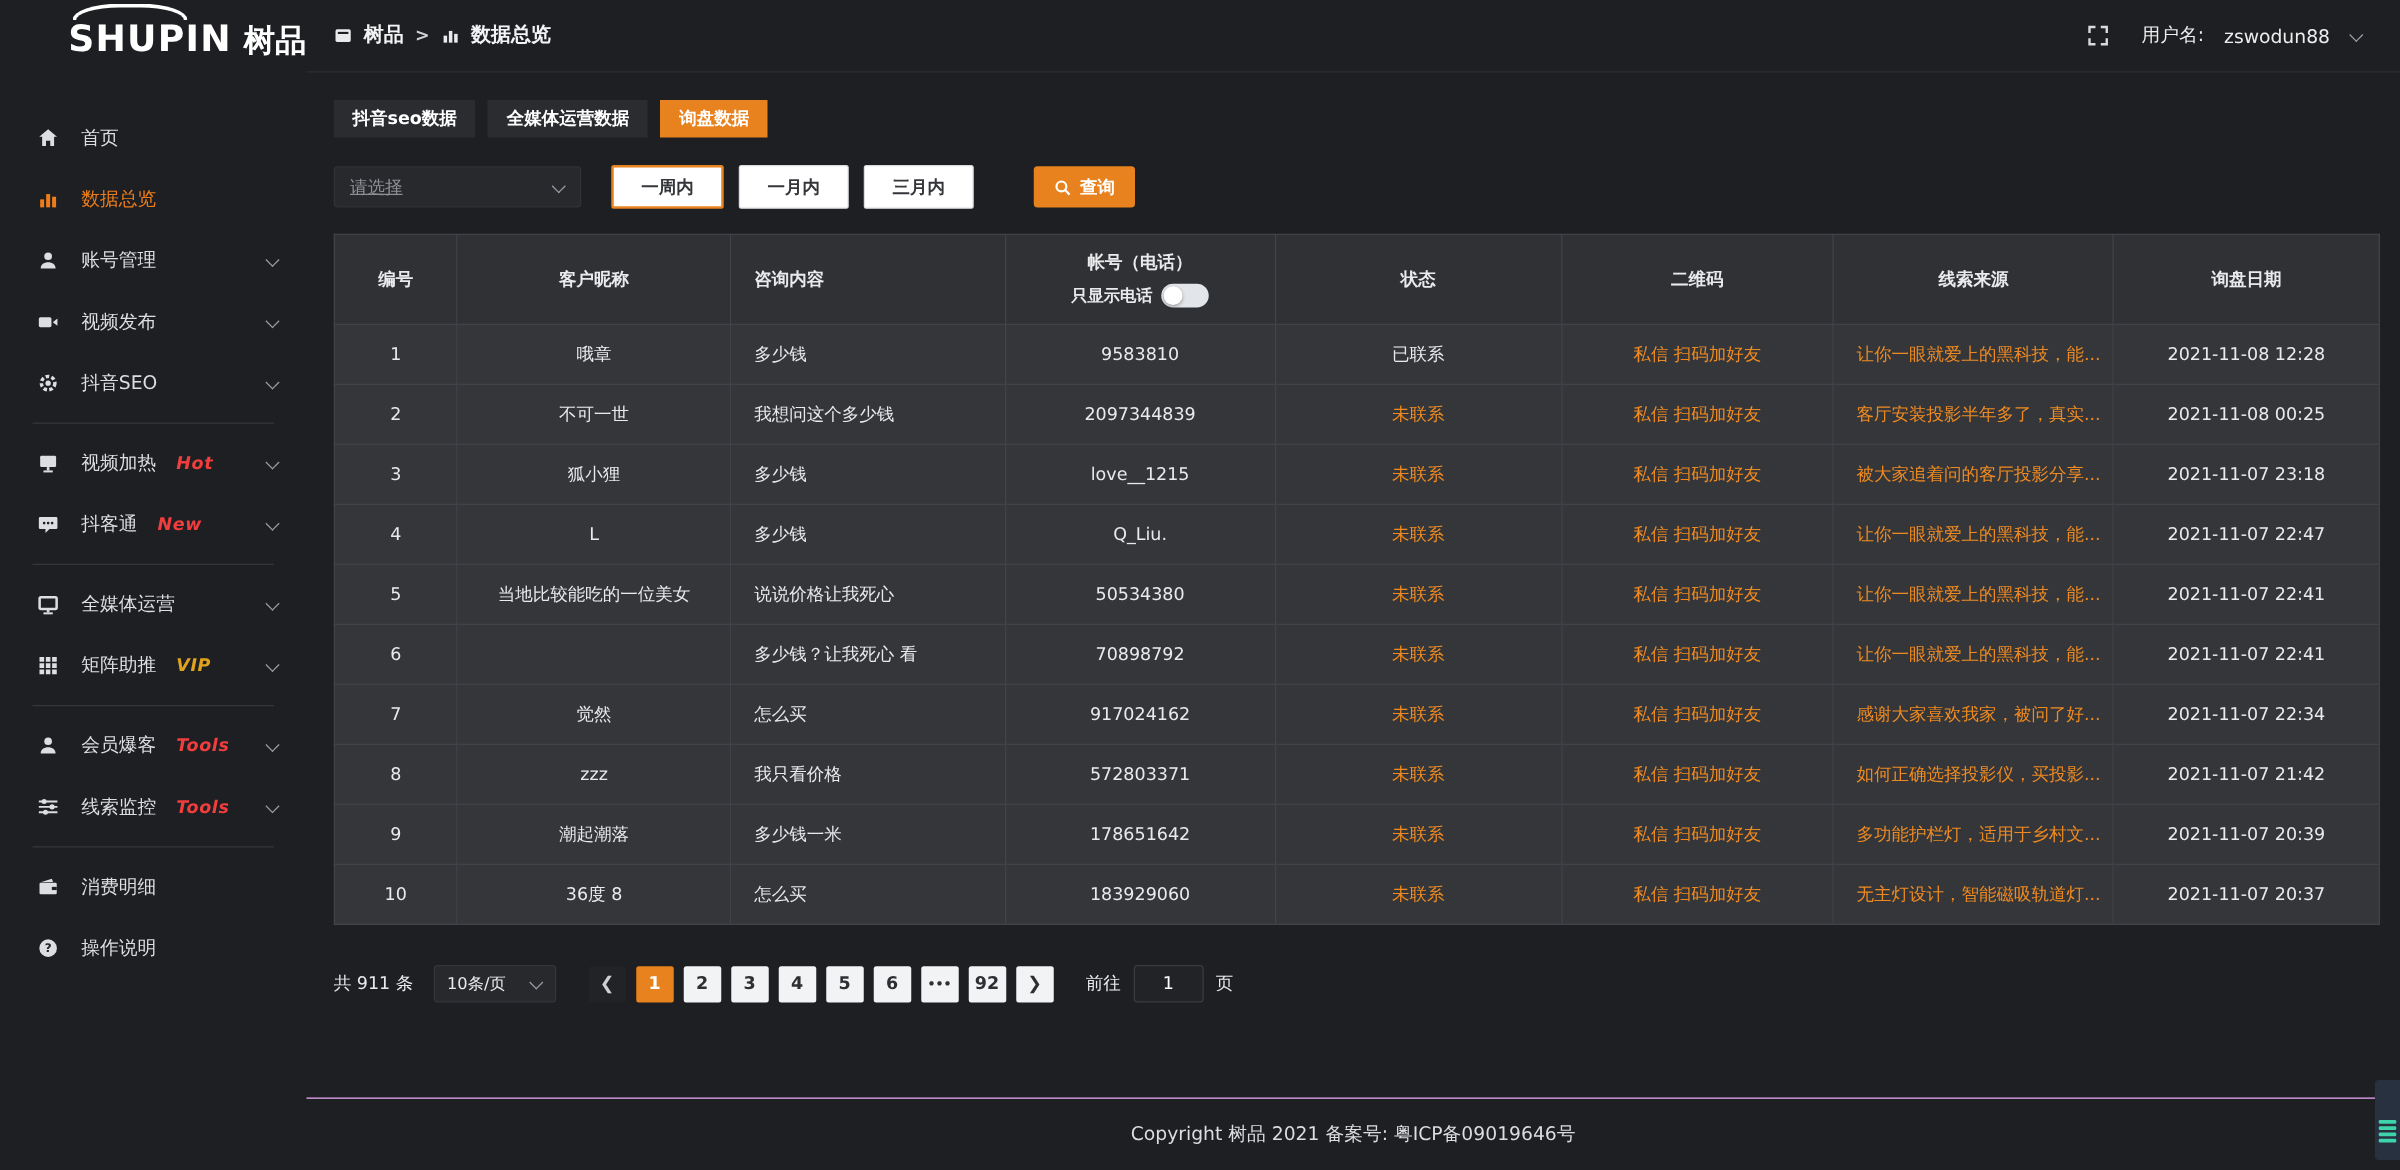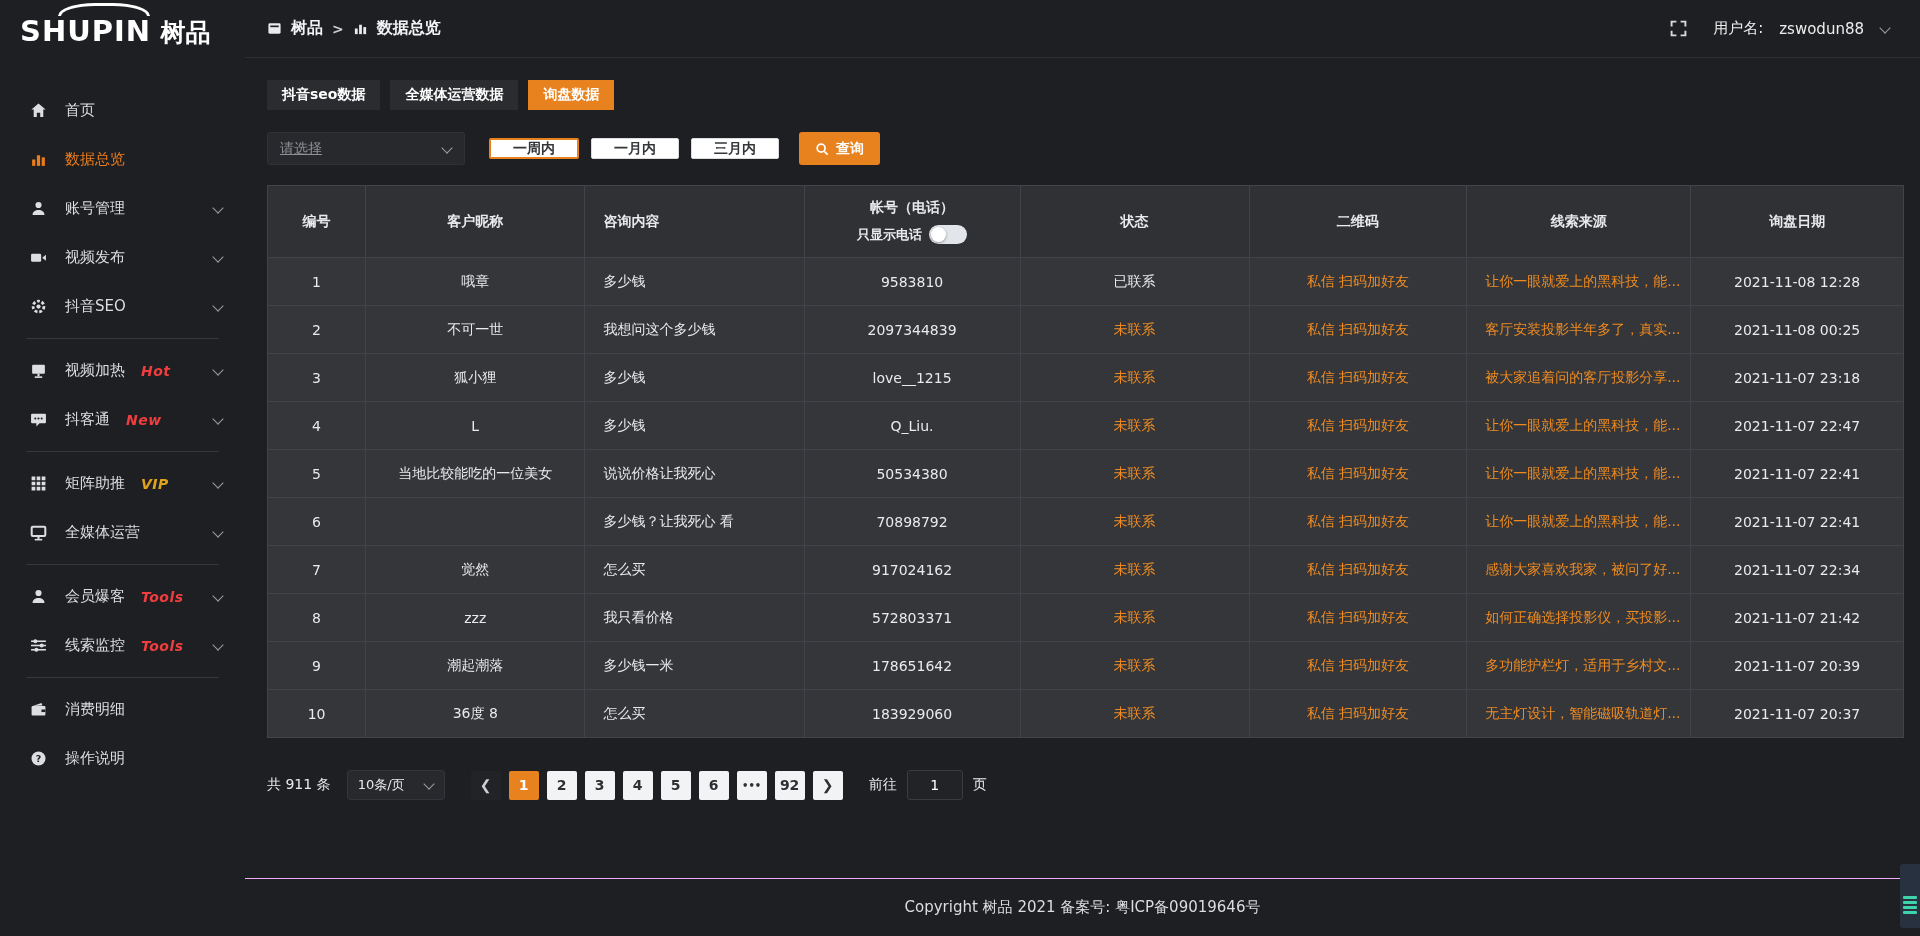--- a/index.html
+++ b/index.html
@@ -1,21 +1,21 @@
 <!DOCTYPE html>
 <html><head>
 <meta charset="utf-8">
 <style>
   * { margin:0; padding:0; box-sizing:border-box; }
   html,body { width:1920px; height:936px; overflow:hidden; }
   body { background:#1e1f22; color:#e6e7e9; font-family:"DejaVu Sans","Liberation Sans",sans-serif; font-size:14px; position:relative; }
 
   
   .sidebar { position:absolute; left:0; top:0; bottom:0; width:245px; background:#1e1f22; z-index:2; }
-  .logo-wrap { position:relative; height:58px; padding:14px 0 0 20px; white-space:nowrap; }
+  .logo-wrap { position:relative; height:58px; padding:14px 0 0 4px; white-space:nowrap;text-align:right; }
   .logo-arc { position:absolute; left:58px; top:3px; width:92px; height:13px; border:3px solid #fff; border-bottom:none; border-radius:46px 46px 0 0 / 16px 16px 0 0; }
   .logo-en { font-size:29px; font-weight:800; letter-spacing:1px; color:#fff; }
   .logo-cn { font-size:25px; font-weight:700; color:#fff; margin-left:5px; }
   .menu { margin-top:28px; }
   .side-item { display:flex; align-items:center; height:49px; padding:0 22px 0 30px; cursor:pointer; color:#dcdee1; }
   .side-item .ico { width:20px; display:flex; align-items:center; margin-right:15px; color:inherit; flex-shrink:0; }
   .side-item .lbl { font-size:15px; }
   .side-item.active { color:#ed7d1c; }
   .side-item .badge { font-style:italic; font-weight:700; font-size:14px; margin-left:16px; letter-spacing:.5px; }
   .chev { margin-left:auto; width:10px; height:10px; position:relative; }
@@ -33,23 +33,23 @@
   .username { font-size:15px; color:#eceded; display:flex; align-items:center; gap:16px; cursor:pointer; }
 
   .content { padding:22px 16px 0 22px; height:820px; }
   .tabs { display:flex; gap:10px; }
   .tab { height:30px; padding:4px 15px; background:#2b2c30; color:#fff; font-size:14px; font-weight:600; border:none; cursor:pointer; font-family:inherit; }
   .tab.active { background:#e8821e; }
 
   .filter-row { margin-top:22px; display:flex; align-items:center; gap:12px; }
   .select { width:198px; height:33px; background:#28292d; border:1px solid #313237; border-radius:3px; display:flex; align-items:center; justify-content:space-between; padding:0 12px; color:#8d9096; cursor:pointer;text-decoration:underline; }
   .range-group { display:flex; gap:12px; margin-left:12px; }
-  .range-btn { min-width:62px; height:21px; padding:0 22px; background:#fff; color:#35363a; border:1px solid #dadcde; border-radius:2px; font-weight:600; font-size:14px; cursor:pointer; font-family:inherit; }
+  .range-btn { min-width:62px; height:35px; padding:0 22px; background:#fff; color:#35363a; border:1px solid #dadcde; border-radius:2px; font-weight:600; font-size:14px; cursor:pointer; font-family:inherit; }
   .range-btn.active { border:2px solid #e8821e; }
-  .query-btn { margin-left:8px; height:33px; padding:0 16px; background:#e8821e; color:#fff; border:none; border-radius:3px; font-weight:600; font-size:14px; display:flex; align-items:center; gap:7px; cursor:pointer; font-family:inherit; }
+  .query-btn { margin-left:36px; height:33px; padding:0 16px; background:#e8821e; color:#fff; border:none; border-radius:3px; font-weight:600; font-size:14px; display:flex; align-items:center; gap:7px; cursor:pointer; font-family:inherit; }
 
   table { margin-top:20px; width:1637px; border-collapse:collapse; table-layout:fixed; }
   th,td { border:1px solid #414349; text-align:center; font-size:14px; color:#e9eaec; }
   th { background:#2f3135; height:72px; font-weight:600; }
   td { background:#34363a; height:48px; }
   .left { text-align:left; padding-left:18px; }
   .orange { color:#ee8a21; }
   .ellip { white-space:nowrap; overflow:hidden; }
   .phone-head-top { margin-bottom:8px; }
   .phone-head-bot { display:flex; align-items:center; justify-content:center; gap:7px; font-size:13px; }
@@ -151,36 +151,36 @@
           </svg>
         </span>
         <span class="lbl">抖客通</span>
         <span class="badge" style="color: rgb(240, 61, 61);">New</span>
         <span class="chev"></span>
       </div>
       <div class="side-divider"></div>
       <div class="side-item">
         <span class="ico">
           <svg width="17" height="17" viewBox="0 0 16 16">
-            <path fill="currentColor" d="M1.5 1.5H5V5H1.5zM6.3 1.5h3.4V5H6.3zM11 1.5h3.5V5H11zM1.5 6.3H5v3.4H1.5zM6.3 6.3h3.4v3.4H6.3zM11 6.3h3.5v3.4H11zM1.5 11H5v3.5H1.5zM6.3 11h3.4v3.5H6.3zM11 11h3.5v3.5H11z"></path>
-          </svg>
-        </span>
-        <span class="lbl">矩阵助推</span>
-        <span class="badge" style="color: rgb(224, 163, 30);">VIP</span>
-        <span class="chev"></span>
-      </div>
-      <div class="side-item">
-        <span class="ico">
-          <svg width="17" height="17" viewBox="0 0 16 16">
             <rect x="1.6" y="2.6" width="12.8" height="8.8" rx="1" fill="none" stroke="currentColor" stroke-width="1.9"></rect>
             <rect x="7" y="12" width="2" height="2" fill="currentColor"></rect>
             <rect x="4.5" y="14" width="7" height="1.5" fill="currentColor"></rect>
           </svg>
         </span>
         <span class="lbl">全媒体运营</span>
+        <span class="chev"></span>
+      </div>
+      <div class="side-item">
+        <span class="ico">
+          <svg width="17" height="17" viewBox="0 0 16 16">
+            <path fill="currentColor" d="M1.5 1.5H5V5H1.5zM6.3 1.5h3.4V5H6.3zM11 1.5h3.5V5H11zM1.5 6.3H5v3.4H1.5zM6.3 6.3h3.4v3.4H6.3zM11 6.3h3.5v3.4H11zM1.5 11H5v3.5H1.5zM6.3 11h3.4v3.5H6.3zM11 11h3.5v3.5H11z"></path>
+          </svg>
+        </span>
+        <span class="lbl">矩阵助推</span>
+        <span class="badge" style="color: rgb(224, 163, 30);">VIP</span>
         <span class="chev"></span>
       </div>
       <div class="side-divider"></div>
       <div class="side-item">
         <span class="ico">
           <svg width="17" height="17" viewBox="0 0 16 16">
             <circle cx="8" cy="4.7" r="2.9" fill="currentColor"></circle>
             <path d="M2.4 14c0-3.1 2.5-4.7 5.6-4.7s5.6 1.6 5.6 4.7z" fill="currentColor"></path>
           </svg>
         </span>

